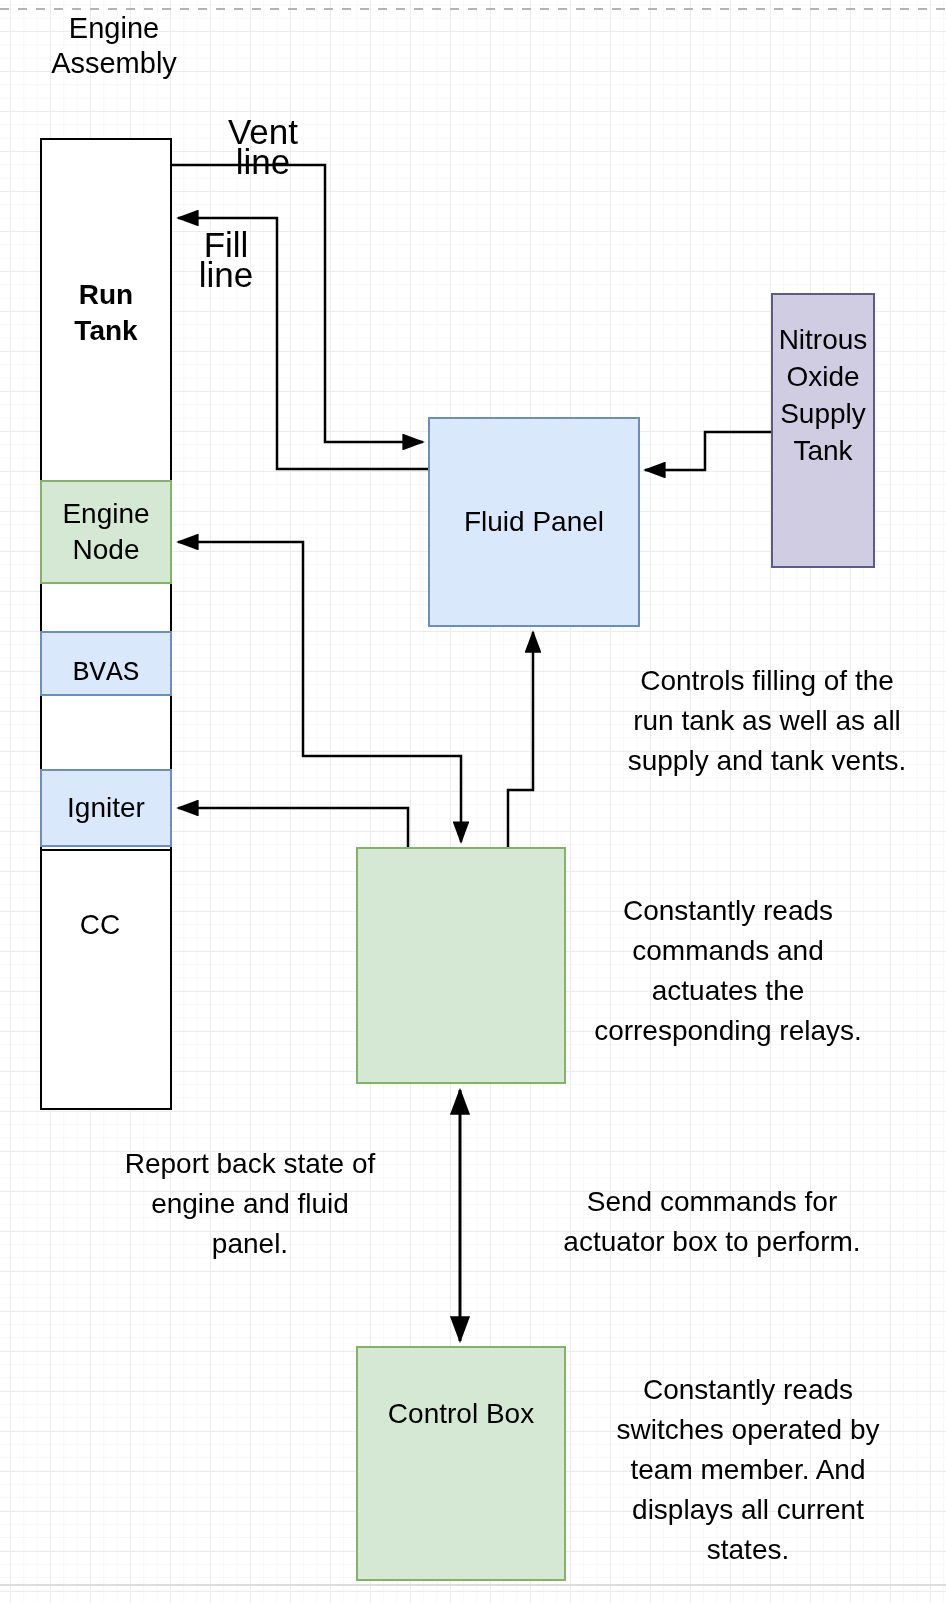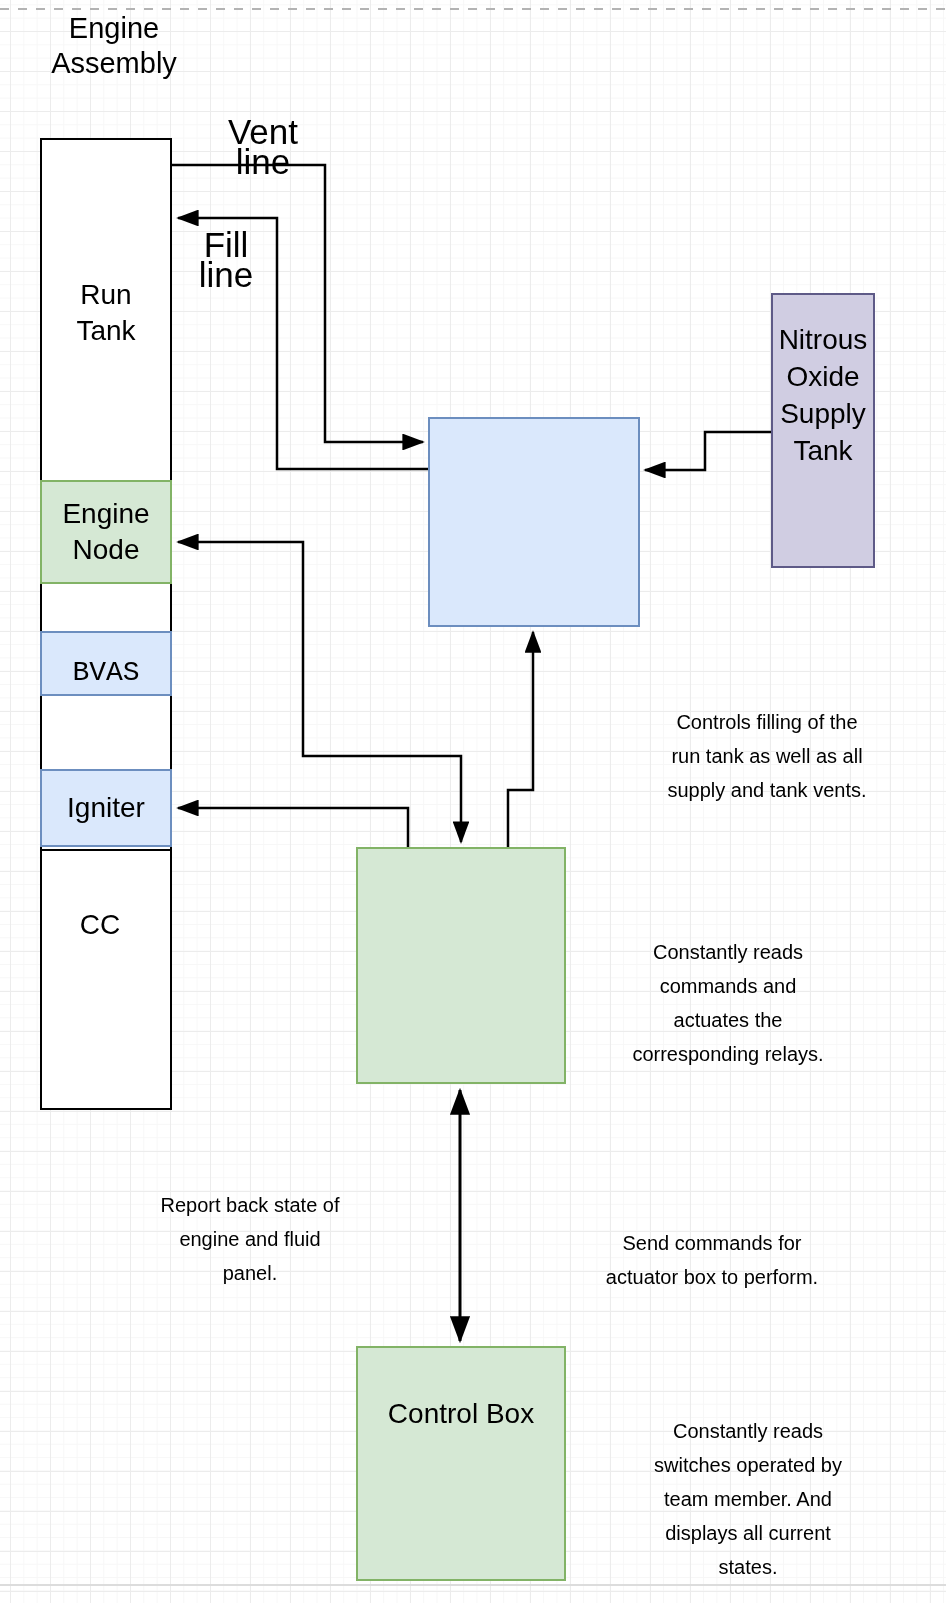--- a/index.html
+++ b/index.html
@@ -22,21 +22,21 @@
   .node.green{background:#d5e8d4;border-color:#82b366;}
   .node.blue{background:#dae8fc;border-color:#6c8ebf;}
   .node.purple{background:#d0cde2;border-color:#5e5a87;}
   .lbl{
     position:absolute;display:flex;align-items:center;justify-content:center;
     text-align:center;white-space:pre-line;
     font-size:28px;line-height:36px;pointer-events:none;
   }
   .note{
     position:absolute;text-align:center;white-space:pre-line;
-    font-size:20px;line-height:34px;margin-top:44px;
+    font-size:28px;line-height:40px;
   }
   .edgelbl{
     position:absolute;text-align:center;font-size:35px;line-height:30px;
   }
   .title{
     position:absolute;text-align:center;white-space:pre-line;
     font-size:29px;line-height:35px;
   }
   #edges{position:absolute;left:0;top:0;width:946px;height:1603px;}
 </style>
@@ -72,37 +72,38 @@
 
     <polyline points="460,1090 460,1341" fill="none" stroke="#000" stroke-width="3" marker-start="url(#arrS)" marker-end="url(#arr)"></polyline>
 
     <polyline points="107,585 107,624" fill="none" stroke="#000" stroke-width="2.5" marker-end="url(#arr)"></polyline>
   </svg>
 
   <div class="title" style="left:39px;top:11px;width:150px;position:absolute;">Engine
 Assembly</div>
 
   <div class="node" style="left:40px;top:138px;width:132px;height:972px;"></div>
-  <div class="lbl" style="left:40px;top:268px;width:132px;height:90px;">Run
+  <div class="lbl" style="left:40px;top:268px;width:132px;height:90px;font-weight:bold;">Run
 Tank</div>
 
   <div class="node" style="left:40px;top:849px;width:132px;height:261px;"></div>
   <div class="lbl" style="left:40px;top:895px;width:120px;height:60px;">CC</div>
 
   <div class="node green" style="left:40px;top:480px;width:132px;height:104px;"></div>
   <div class="lbl" style="left:40px;top:480px;width:132px;height:104px;">Engine
 Node</div>
 
   <div class="node blue" style="left:40px;top:631px;width:132px;height:65px;"></div>
   <div class="lbl" style="left:40px;top:631px;width:132px;height:83px;font-family:Liberation Mono, monospace;">BVAS</div>
 
   <div class="node blue" style="left:40px;top:769px;width:132px;height:78px;"></div>
   <div class="lbl" style="left:40px;top:769px;width:132px;height:78px;">Igniter</div>
 
   <div class="node blue" style="left:428px;top:417px;width:212px;height:210px;"></div>
+  <div class="lbl" style="left:428px;top:417px;width:212px;height:210px;">Fluid Panel</div>
 
   <div class="node purple" style="left:771px;top:293px;width:104px;height:275px;"></div>
   <div class="lbl" style="left:766px;top:293px;width:114px;height:203px;line-height:37px;">Nitrous
 Oxide
 Supply
 Tank</div>
 
   <div class="node green" style="left:356px;top:847px;width:210px;height:237px;"></div>
 
   <div class="node green" style="left:356px;top:1346px;width:210px;height:235px;"></div>

